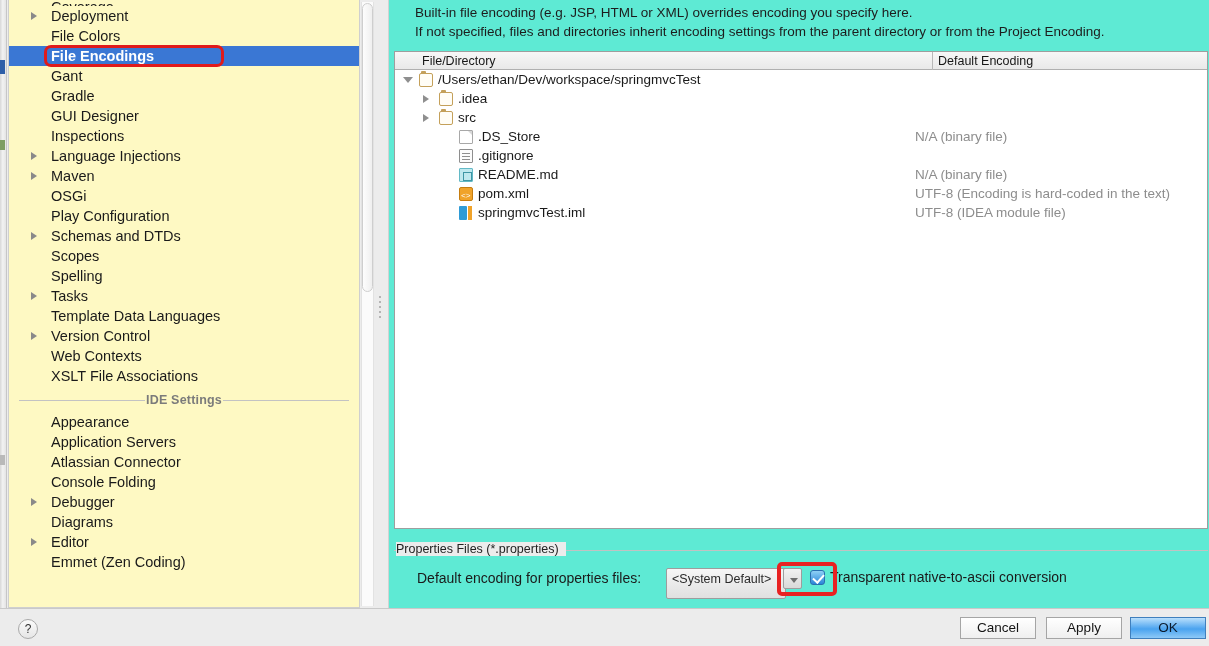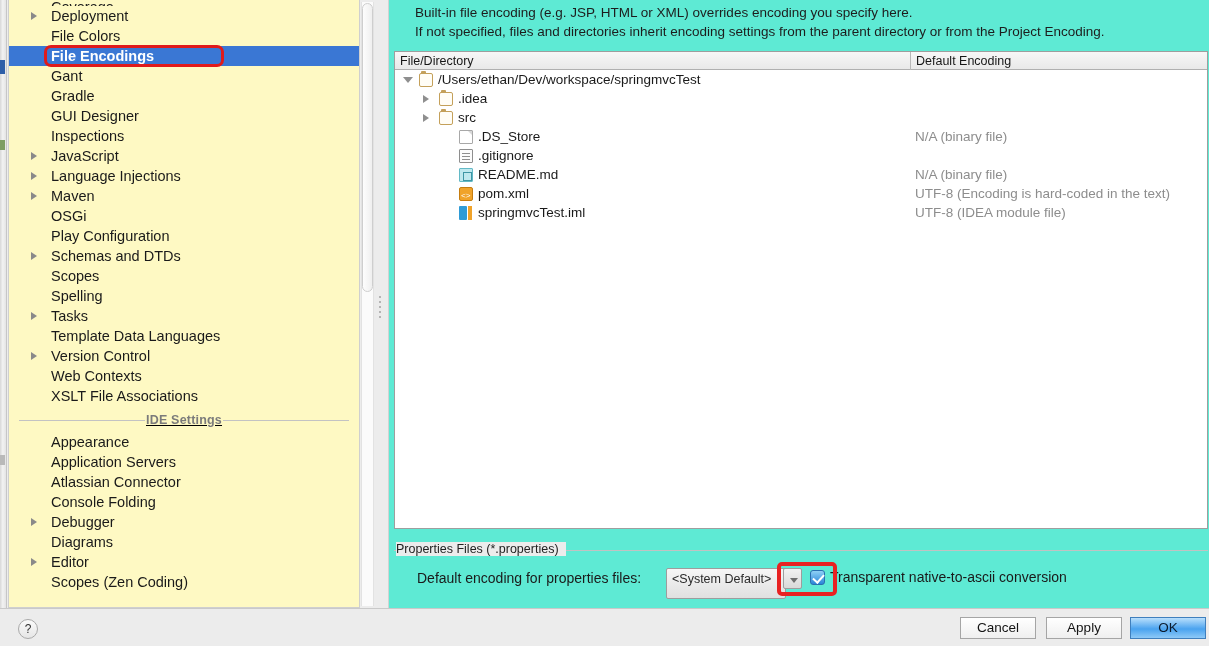--- a/index.html
+++ b/index.html
@@ -38,21 +38,21 @@
 
   
   .annot-fe {
     position: absolute; left: 35px; top: 45px; width: 180px; height: 22px;
     border: 3px solid #e01b1b; border-radius: 7px; pointer-events: none;
   }
 
   
   .grp-sep {
     position: relative; height: 22px; margin: 3px 10px 1px 10px;
-    display: flex; align-items: center; gap: 1px; text-decoration: underline;
+    display: flex; align-items: center; gap: 1px;
   }
   .grp-sep .ln { flex: 1; height: 1px; background: #c3c3c3; }
   .grp-sep .tx { font-size: 12.5px; font-weight: 700; color: #7b7b7b; letter-spacing: .2px; }
 
   
   .sb-track { position: absolute; left: 361px; top: 2px; width: 13px; height: 604px;
     background: #fbfbfb; border-left: 1px solid #e2e2e2; border-right: 1px solid #e2e2e2; }
   .sb-thumb { position: absolute; left: 362px; top: 3px; width: 11px; height: 289px;
     background: linear-gradient(to right,#fdfdfd,#efefef);
     border: 1px solid #cecece; border-radius: 6px; }
@@ -68,21 +68,21 @@
   .desc { position: absolute; left: 26px; top: 3px; width: 780px;
     font-size: 13.5px; color: #1d1d1d; line-height: 19px; }
 
   
   .tbl { position: absolute; left: 5px; top: 51px; width: 814px; height: 478px;
     background: #ffffff; border: 1px solid #9e9e9e; }
   .tbl-head { position: relative; height: 18px;
     background: linear-gradient(to bottom,#f7f7f7,#e9e9e9);
     border-bottom: 1px solid #b0b0b0; }
   .tbl-head .col { position: absolute; top: 0; height: 18px; line-height: 18px;
-    font-size: 12.5px; color: #161616; padding-left: 5px; }
+    font-size: 12.5px; color: #161616; padding-left: 5px; margin-left: 22px; }
   .tbl-head .c1 { left: 0; width: 515px; }
   .tbl-head .c2 { left: 515px; width: 298px; border-left: 1px solid #b8b8b8; }
 
   .frow { position: relative; height: 19px; line-height: 19px; font-size: 13.5px; color: #1a1a1a; }
   .frow .tw { position: absolute; top: 6px; width: 0; height: 0;
     border-left: 6px solid #8f8f8f; border-top: 4px solid transparent; border-bottom: 4px solid transparent; }
   .frow .tw.open { border-left: 5px solid transparent; border-right: 5px solid transparent;
     border-top: 6px solid #8f8f8f; top: 7px; }
   .frow .ic { position: absolute; top: 3px; width: 14px; height: 14px; }
   .frow .nm { position: absolute; top: 0; }
@@ -160,21 +160,20 @@
   <div class="sidebar">
     <div id="tree-project">
         <div class="tree-row clip-top"><span>Coverage</span></div>
         <div class="tree-row"><span class="twisty"></span><span>Deployment</span></div>
         <div class="tree-row"><span>File Colors</span></div>
         <div class="tree-row sel"><span>File Encodings</span></div>
         <div class="tree-row"><span>Gant</span></div>
         <div class="tree-row"><span>Gradle</span></div>
         <div class="tree-row"><span>GUI Designer</span></div>
         <div class="tree-row"><span>Inspections</span></div>
-        <div class="tree-row"><span class="twisty"></span><span>JavaScript</span></div>
         <div class="tree-row"><span class="twisty"></span><span>Language Injections</span></div>
         <div class="tree-row"><span class="twisty"></span><span>Maven</span></div>
         <div class="tree-row"><span>OSGi</span></div>
         <div class="tree-row"><span>Play Configuration</span></div>
         <div class="tree-row"><span class="twisty"></span><span>Schemas and DTDs</span></div>
         <div class="tree-row"><span>Scopes</span></div>
         <div class="tree-row"><span>Spelling</span></div>
         <div class="tree-row"><span class="twisty"></span><span>Tasks</span></div>
         <div class="tree-row"><span>Template Data Languages</span></div>
         <div class="tree-row"><span class="twisty"></span><span>Version Control</span></div>
@@ -187,21 +186,21 @@
       <span class="ln"></span>
     </div>
     <div id="tree-ide">
         <div class="tree-row"><span>Appearance</span></div>
         <div class="tree-row"><span>Application Servers</span></div>
         <div class="tree-row"><span>Atlassian Connector</span></div>
         <div class="tree-row"><span>Console Folding</span></div>
         <div class="tree-row"><span class="twisty"></span><span>Debugger</span></div>
         <div class="tree-row"><span>Diagrams</span></div>
         <div class="tree-row"><span class="twisty"></span><span>Editor</span></div>
-        <div class="tree-row"><span>Scopes (Zen Coding)</span></div>
+        <div class="tree-row"><span>Emmet (Zen Coding)</span></div>
       </div>
     <div class="annot-fe"></div>
   </div>
 
   <div class="sb-track"></div>
   <div class="sb-thumb"></div>
 
   <div class="splitter">
     <div class="dots">
       <i></i>

